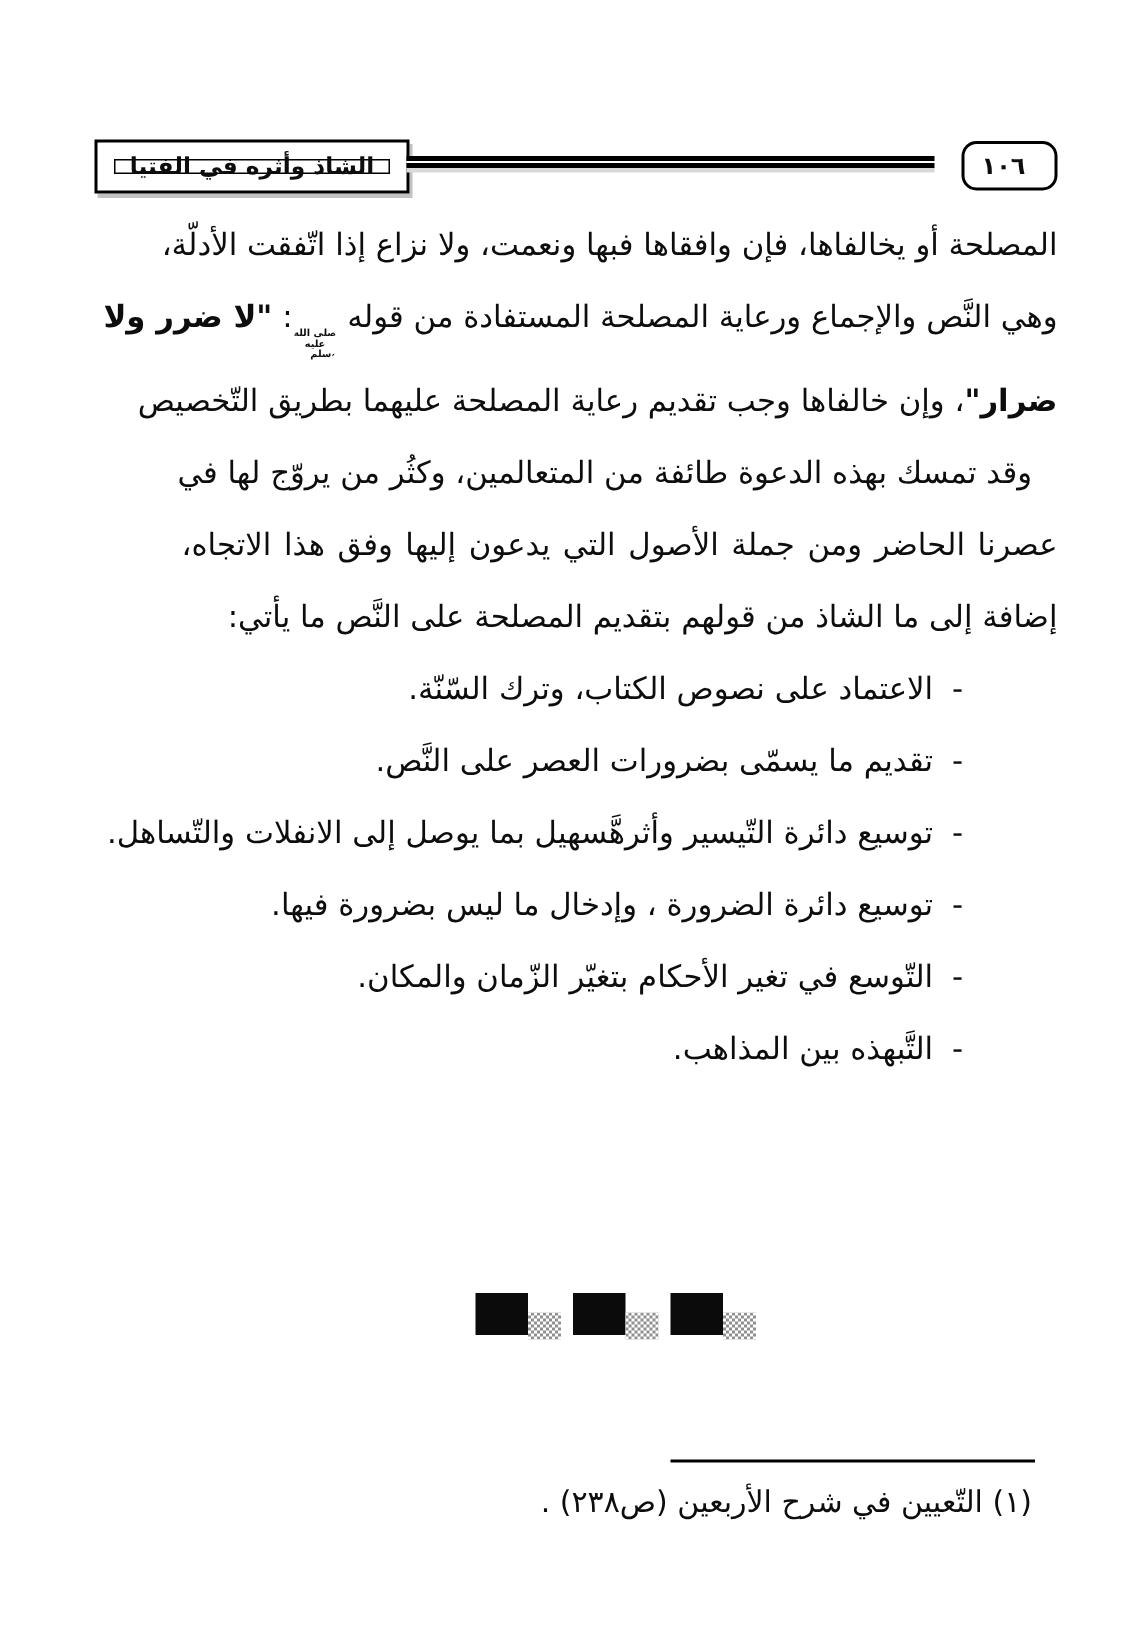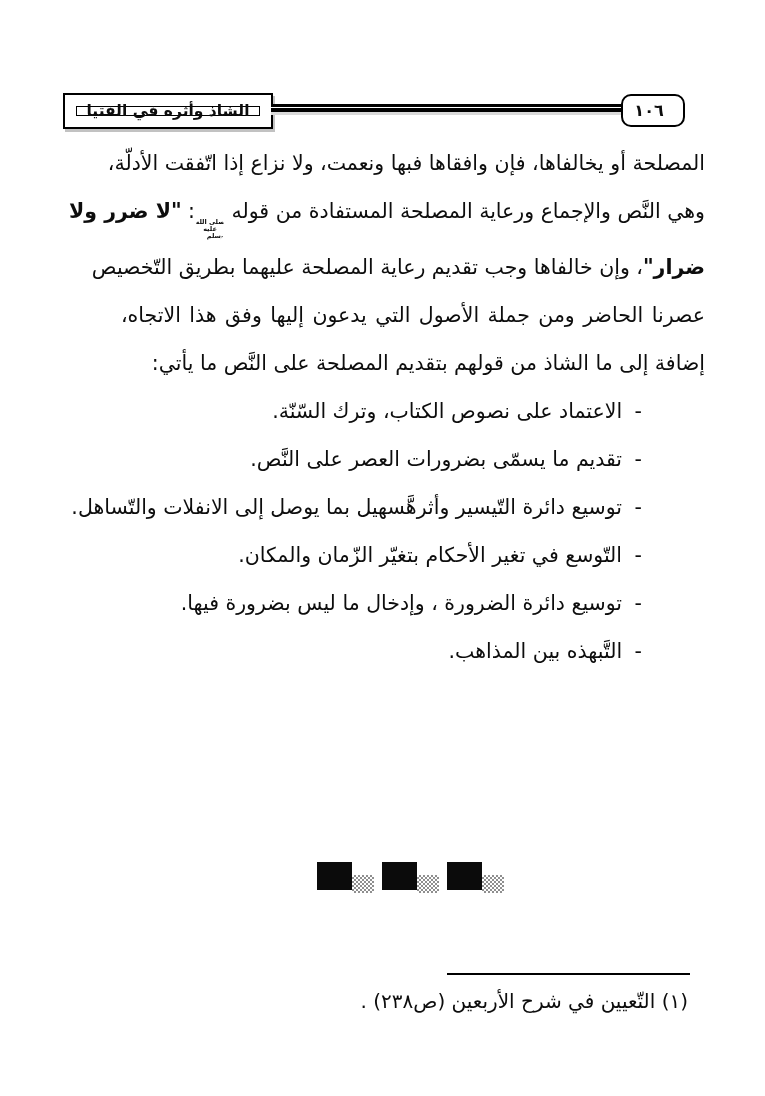--- a/index.html
+++ b/index.html
@@ -21,21 +21,21 @@
     border:1px solid #000;width:100%;height:100%;box-sizing:border-box;
     display:flex;align-items:center;justify-content:center;
     font-size:15.5px;font-weight:bold;white-space:nowrap;
   }
   .header-rule{
     position:absolute;top:104px;left:271px;width:352px;height:8px;
     background:linear-gradient(to bottom,#000 0 3.5px,#fff 3.5px 4.5px,#000 4.5px 8px);
     box-shadow:0 3px 0 #d9d9d9;
   }
   .page-number-box{
-    position:absolute;top:94px;left:621px;width:64px;height:33px;
+    position:absolute;top:94px;left:641px;width:64px;height:33px;
     border:2.5px solid #000;border-radius:10px;box-sizing:border-box;
     display:flex;align-items:center;justify-content:center;background:#fff;
   }
   .page-number{
     font-size:16px;font-weight:bold;letter-spacing:8px;margin-left:-8px;
     white-space:nowrap;
   }
 
   
   .body-text{
@@ -85,27 +85,28 @@
   <div class="header-rule"></div>
 
   <div class="page-number-box">
     <span class="page-number">١٠٦</span>
   </div>
 
   <div class="body-text">
       <div class="line justify"><span>المصلحة أو يخالفاها، فإن وافقاها فبها ونعمت، ولا نزاع إذا اتّفقت الأدلّة،</span></div>
       <div class="line justify"><span>وهي النَّص والإجماع ورعاية المصلحة المستفادة من قوله </span><span class="honorific">صلى الله عليه وسلم</span><span>: </span><span class="bold">"لا ضرر ولا</span></div>
       <div class="line justify"><span class="bold">ضرار"</span><span>، وإن خالفاها وجب تقديم رعاية المصلحة عليهما بطريق التّخصيص</span></div>
+      <div class="line justify" style="padding-right: 17px;"><span>وقد تمسك بهذه الدعوة طائفة من المتعالمين، وكثُر من يروّج لها في</span></div>
       <div class="line justify"><span>عصرنا الحاضر ومن جملة الأصول التي يدعون إليها وفق هذا الاتجاه،</span></div>
       <div class="line start"><span>إضافة إلى ما الشاذ من قولهم بتقديم المصلحة على النَّص ما يأتي:</span></div>
       <div class="line start item"><span class="dash">- </span><span>الاعتماد على نصوص الكتاب، وترك السّنّة.</span></div>
       <div class="line start item"><span class="dash">- </span><span>تقديم ما يسمّى بضرورات العصر على النَّص.</span></div>
       <div class="line start item"><span class="dash">- </span><span>توسيع دائرة التّيسير وأثرهَّسهيل بما يوصل إلى الانفلات والتّساهل.</span></div>
+      <div class="line start item"><span class="dash">- </span><span>توسيع دائرة الضرورة ، وإدخال ما ليس بضرورة فيها.</span></div>
       <div class="line start item"><span class="dash">- </span><span>التّوسع في تغير الأحكام بتغيّر الزّمان والمكان.</span></div>
-      <div class="line start item"><span class="dash">- </span><span>توسيع دائرة الضرورة ، وإدخال ما ليس بضرورة فيها.</span></div>
       <div class="line start item"><span class="dash">- </span><span>التَّبهذه بين المذاهب.</span></div>
     </div>
 
   <div class="separator">
       <div class="ornament">
         <div class="blk"></div>
         <div class="gry"></div>
       </div>
       <div class="ornament">
         <div class="blk"></div>

